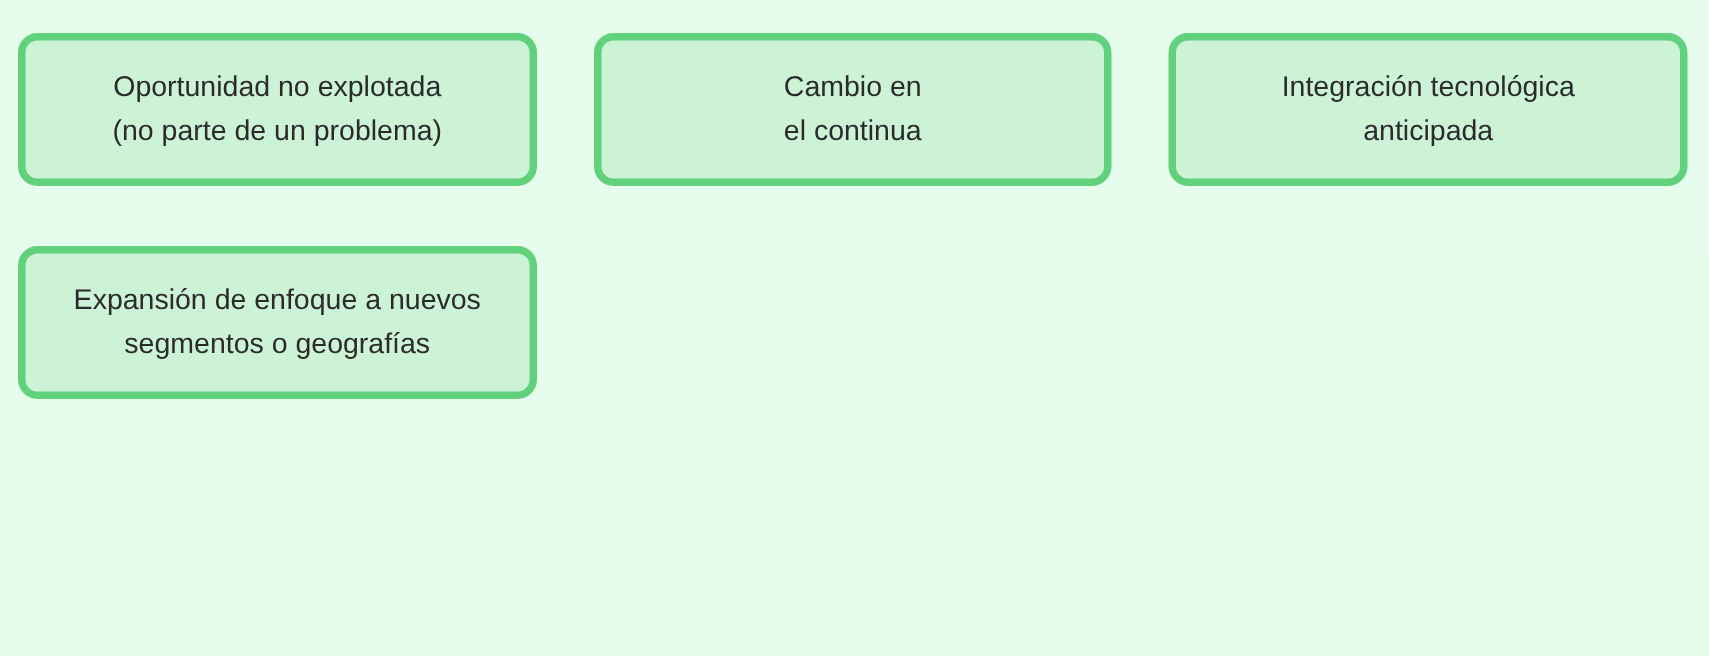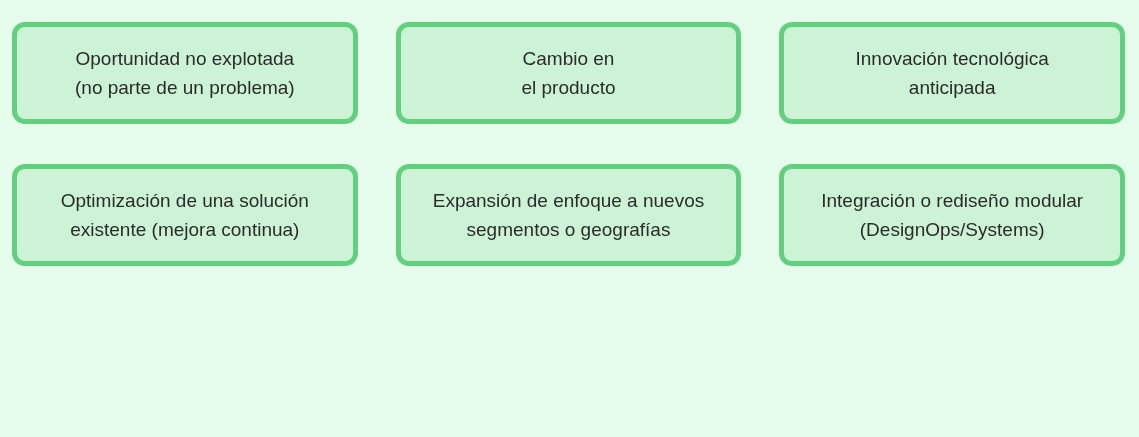--- a/index.html
+++ b/index.html
@@ -46,37 +46,29 @@
 <div class="canvas">
 
   <div class="card">
     <span class="card-text">Oportunidad no explotada
 (no parte de un problema)</span>
   </div>
 
 
   <div class="card">
     <span class="card-text">Cambio en
-el producto</span>
+el continua</span>
   </div>
 
   <div class="card">
-    <span class="card-text">Innovación tecnológica
+    <span class="card-text">Integración tecnológica
 anticipada</span>
   </div>
 
-  <div class="card">
-    <span class="card-text">Optimización de una solución
-existente (mejora continua)</span>
-  </div>
 
   <div class="card">
     <span class="card-text">Expansión de enfoque a nuevos
 segmentos o geografías</span>
   </div>
 
 
-  <div class="card">
-    <span class="card-text">Integración o rediseño modular
-(DesignOps/Systems)</span>
-  </div>
 
 </div>
 
 </body></html>

